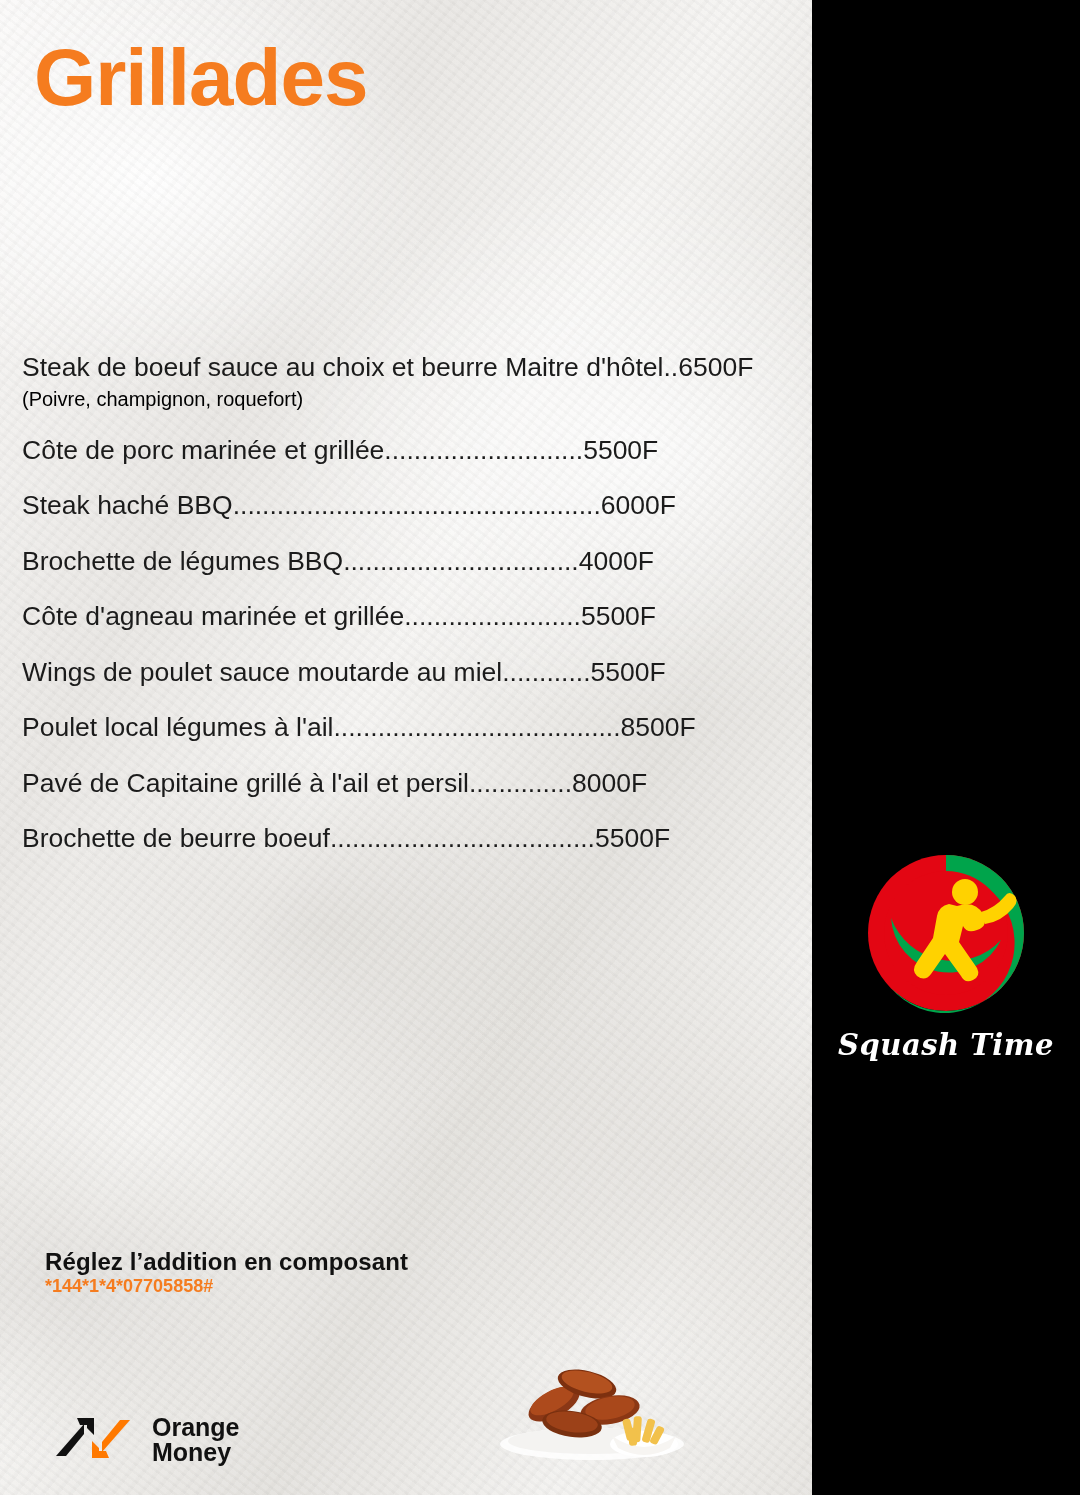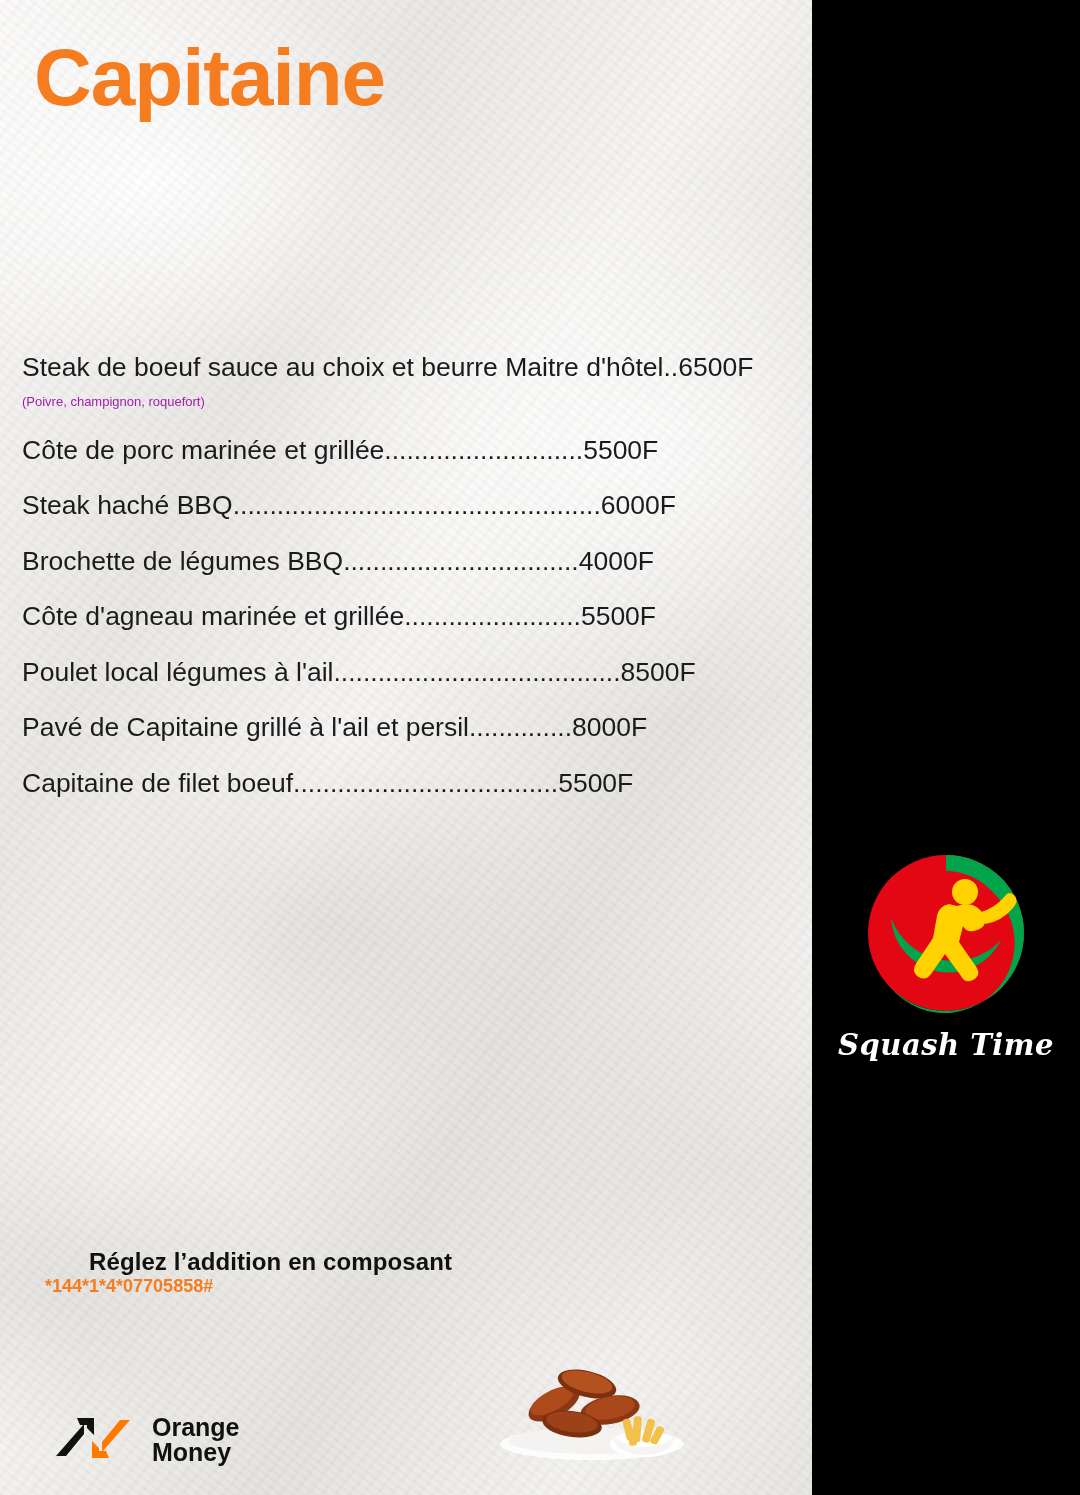--- a/index.html
+++ b/index.html
@@ -68,36 +68,35 @@
   }
   .menu-item {
     font-size: 26.5px;
     color: #1b1b1b;
     line-height: 1.15;
     margin-bottom: 25px;
     white-space: nowrap;
   }
   .menu-item.first { margin-bottom: 22px; white-space: normal; }
   .item-note {
-    font-size: 13px;
-    color: #a21caf;
+    font-size: 20px;
+    color: #000000;
   }
 
   
   #payment-block {
     position: absolute;
     left: 45px;
     top: 1248px;
   }
   #payment-label {
     font-size: 24px;
     font-weight: bold;
     color: #111111;
     letter-spacing: .1px;
-    margin-left: 44px;
   }
   #payment-code {
     font-size: 18px;
     font-weight: bold;
     color: #f57c1f;
   }
 
   
   #orange-money-logo {
     position: absolute;
@@ -153,21 +152,21 @@
     font-size: 29px;
     letter-spacing: .5px;
   }
 </style>
 </head>
 <body>
 
 <div id="menu-panel">
   <div class="panel-content">
 
-    <div id="page-title">Capitaine</div>
+    <div id="page-title">Grillades</div>
 
     <div id="menu-list">
 
       <div class="menu-item first">
         <span>Steak de boeuf sauce au choix et beurre Maitre d'hôtel</span><span>..</span><span>6500F</span>
         <span class="item-note">(Poivre, champignon, roquefort)</span>
       </div>
 
       <div class="menu-item">
         <span>Côte de porc marinée et grillée</span><span>...........................</span><span>5500F</span>
@@ -178,33 +177,36 @@
       </div>
 
       <div class="menu-item">
         <span>Brochette de légumes BBQ</span><span>................................</span><span>4000F</span>
       </div>
 
       <div class="menu-item">
         <span>Côte d'agneau marinée et grillée</span><span>........................</span><span>5500F</span>
       </div>
 
+      <div class="menu-item">
+        <span>Wings de poulet sauce moutarde au miel</span><span>............</span><span>5500F</span>
+      </div>
 
 
       <div class="menu-item">
         <span>Poulet local légumes à l'ail</span><span>.......................................</span><span>8500F</span>
       </div>
 
       <div class="menu-item">
         <span>Pavé de Capitaine grillé à l'ail et persil</span><span>..............</span><span>8000F</span>
       </div>
 
 
       <div class="menu-item">
-        <span>Capitaine de filet boeuf</span><span>....................................</span><span>5500F</span>
+        <span>Brochette de beurre boeuf</span><span>....................................</span><span>5500F</span>
       </div>
 
     </div>
 
     <div id="payment-block">
       <div id="payment-label">Réglez l’addition en composant</div>
       <div id="payment-code">*144*1*4*07705858#</div>
     </div>
 
     <div id="orange-money-logo">

